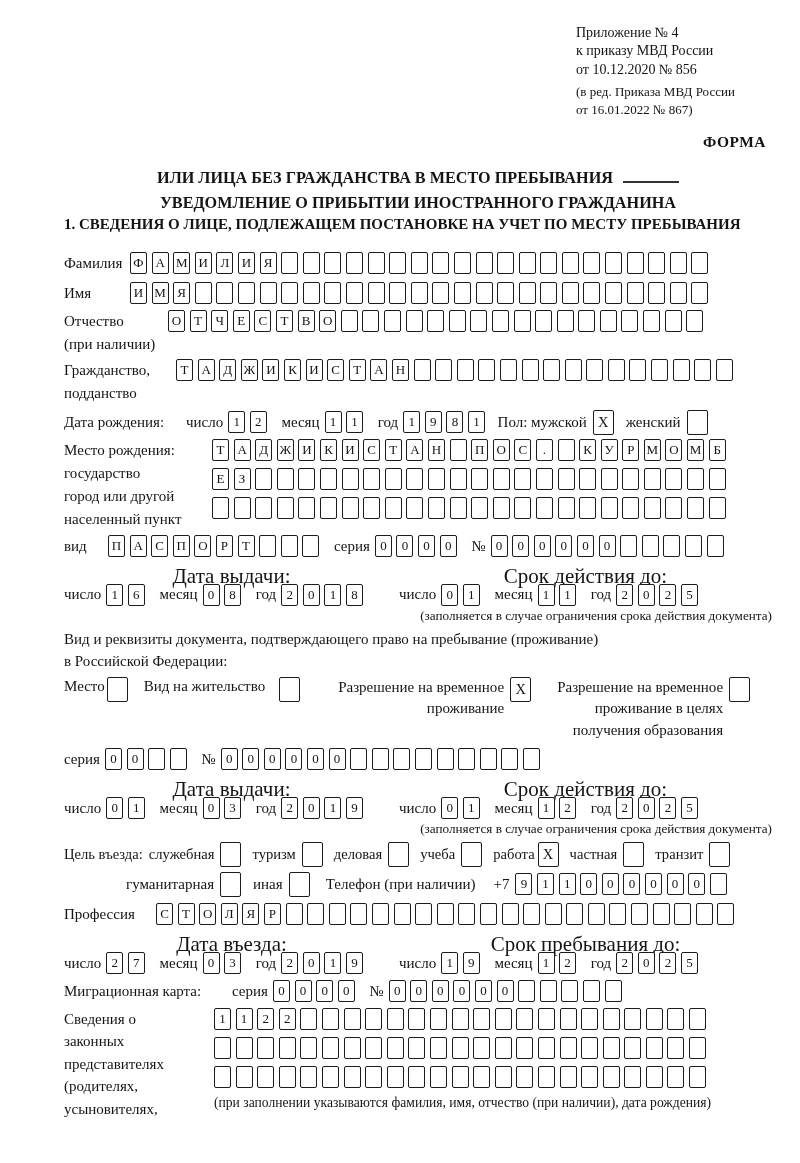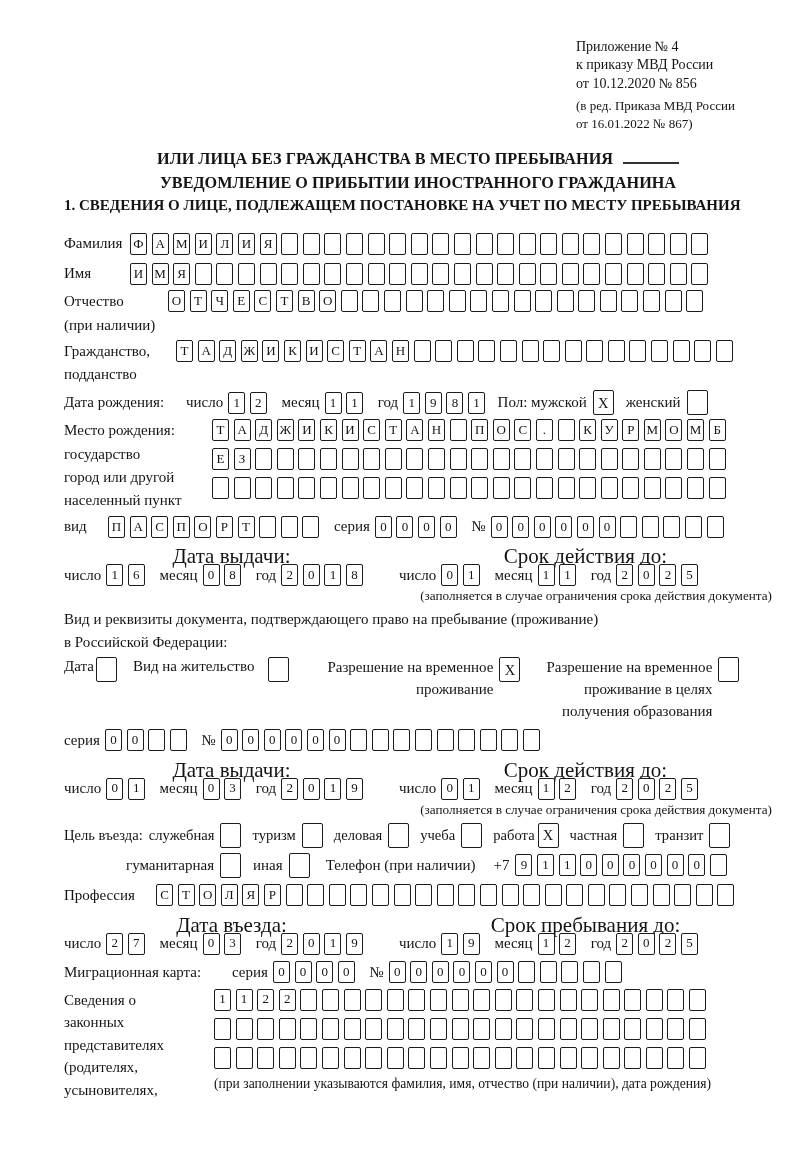--- a/index.html
+++ b/index.html
@@ -1,19 +1,19 @@
 <!DOCTYPE html>
 <html><head>
 <meta charset="utf-8">
 <style>
   html,body{margin:0;padding:0;background:#888;}
   .page{
     width:800px;height:1163px;box-sizing:border-box;
     margin:0 auto;background:#ffffff;color:#141414;
-    padding:38px 28px 0 64px;overflow:hidden;
+    padding:24px 28px 0 64px;overflow:hidden;
     font-family:"Liberation Serif","DejaVu Serif",serif;
     font-size:15px;line-height:1.25;
   }
   
   .hdr{width:196px;margin-left:auto;font-size:14px;line-height:1.32;}
   .hdr .sub{font-size:13px;margin-top:4px;line-height:1.32;}
   .forma{text-align:right;font-weight:bold;font-size:15.5px;margin-top:14px;letter-spacing:.5px;padding-right:6px;}
   .title{margin-top:14px;text-align:center;font-weight:bold;font-size:16.2px;line-height:1.5;}
   .blank-line{display:inline-block;width:56px;border-bottom:2px solid #333;height:1em;vertical-align:baseline;margin-left:10px;}
   .sec-h{font-weight:bold;font-size:15px;}
@@ -63,20 +63,21 @@
 
   <div class="hdr">
     <div>Приложение № 4</div>
     <div>к приказу МВД России</div>
     <div>от 10.12.2020 № 856</div>
     <div class="sub">
       <div>(в ред. Приказа МВД России</div>
       <div>от 16.01.2022 № 867)</div>
     </div>
   </div>
+  <div class="forma">ФОРМА</div>
 
   <div class="title">
     <div><span>ИЛИ ЛИЦА БЕЗ ГРАЖДАНСТВА В МЕСТО ПРЕБЫВАНИЯ</span><span class="blank-line"></span></div>
     <div>УВЕДОМЛЕНИЕ О ПРИБЫТИИ ИНОСТРАННОГО ГРАЖДАНИНА</div>
   </div>
 
   <div class="sec-h">1. СВЕДЕНИЯ О ЛИЦЕ, ПОДЛЕЖАЩЕМ ПОСТАНОВКЕ НА УЧЕТ ПО МЕСТУ ПРЕБЫВАНИЯ</div>
 
   <div class="form">
 
@@ -410,21 +411,21 @@
             <span class="cell">5</span>
           </span>
       </div>
     </div>
     <div class="note">(заполняется в случае ограничения срока действия документа)</div>
 
     <div class="stay-line">Вид и реквизиты документа, подтверждающего право на пребывание (проживание)</div>
     <div class="stay-line">в Российской Федерации:</div>
 
     <div class="permits">
-      <span>Дата</span>
+      <span>Место</span>
       <span class="cbox" style="margin-left:2px;"></span>
       <span class="ml16">Вид на жительство</span>
       <span class="cbox" style="margin-left:14px;"></span>
       <span class="opt-center ml16" style="width:188px;">Разрешение на временное проживание</span>
       <span class="cbox">X</span>
       <span class="opt-center ml16" style="width:176px;">Разрешение на временное проживание в целях получения образования</span>
       <span class="cbox"></span>
     </div>
 
     <div class="row">

